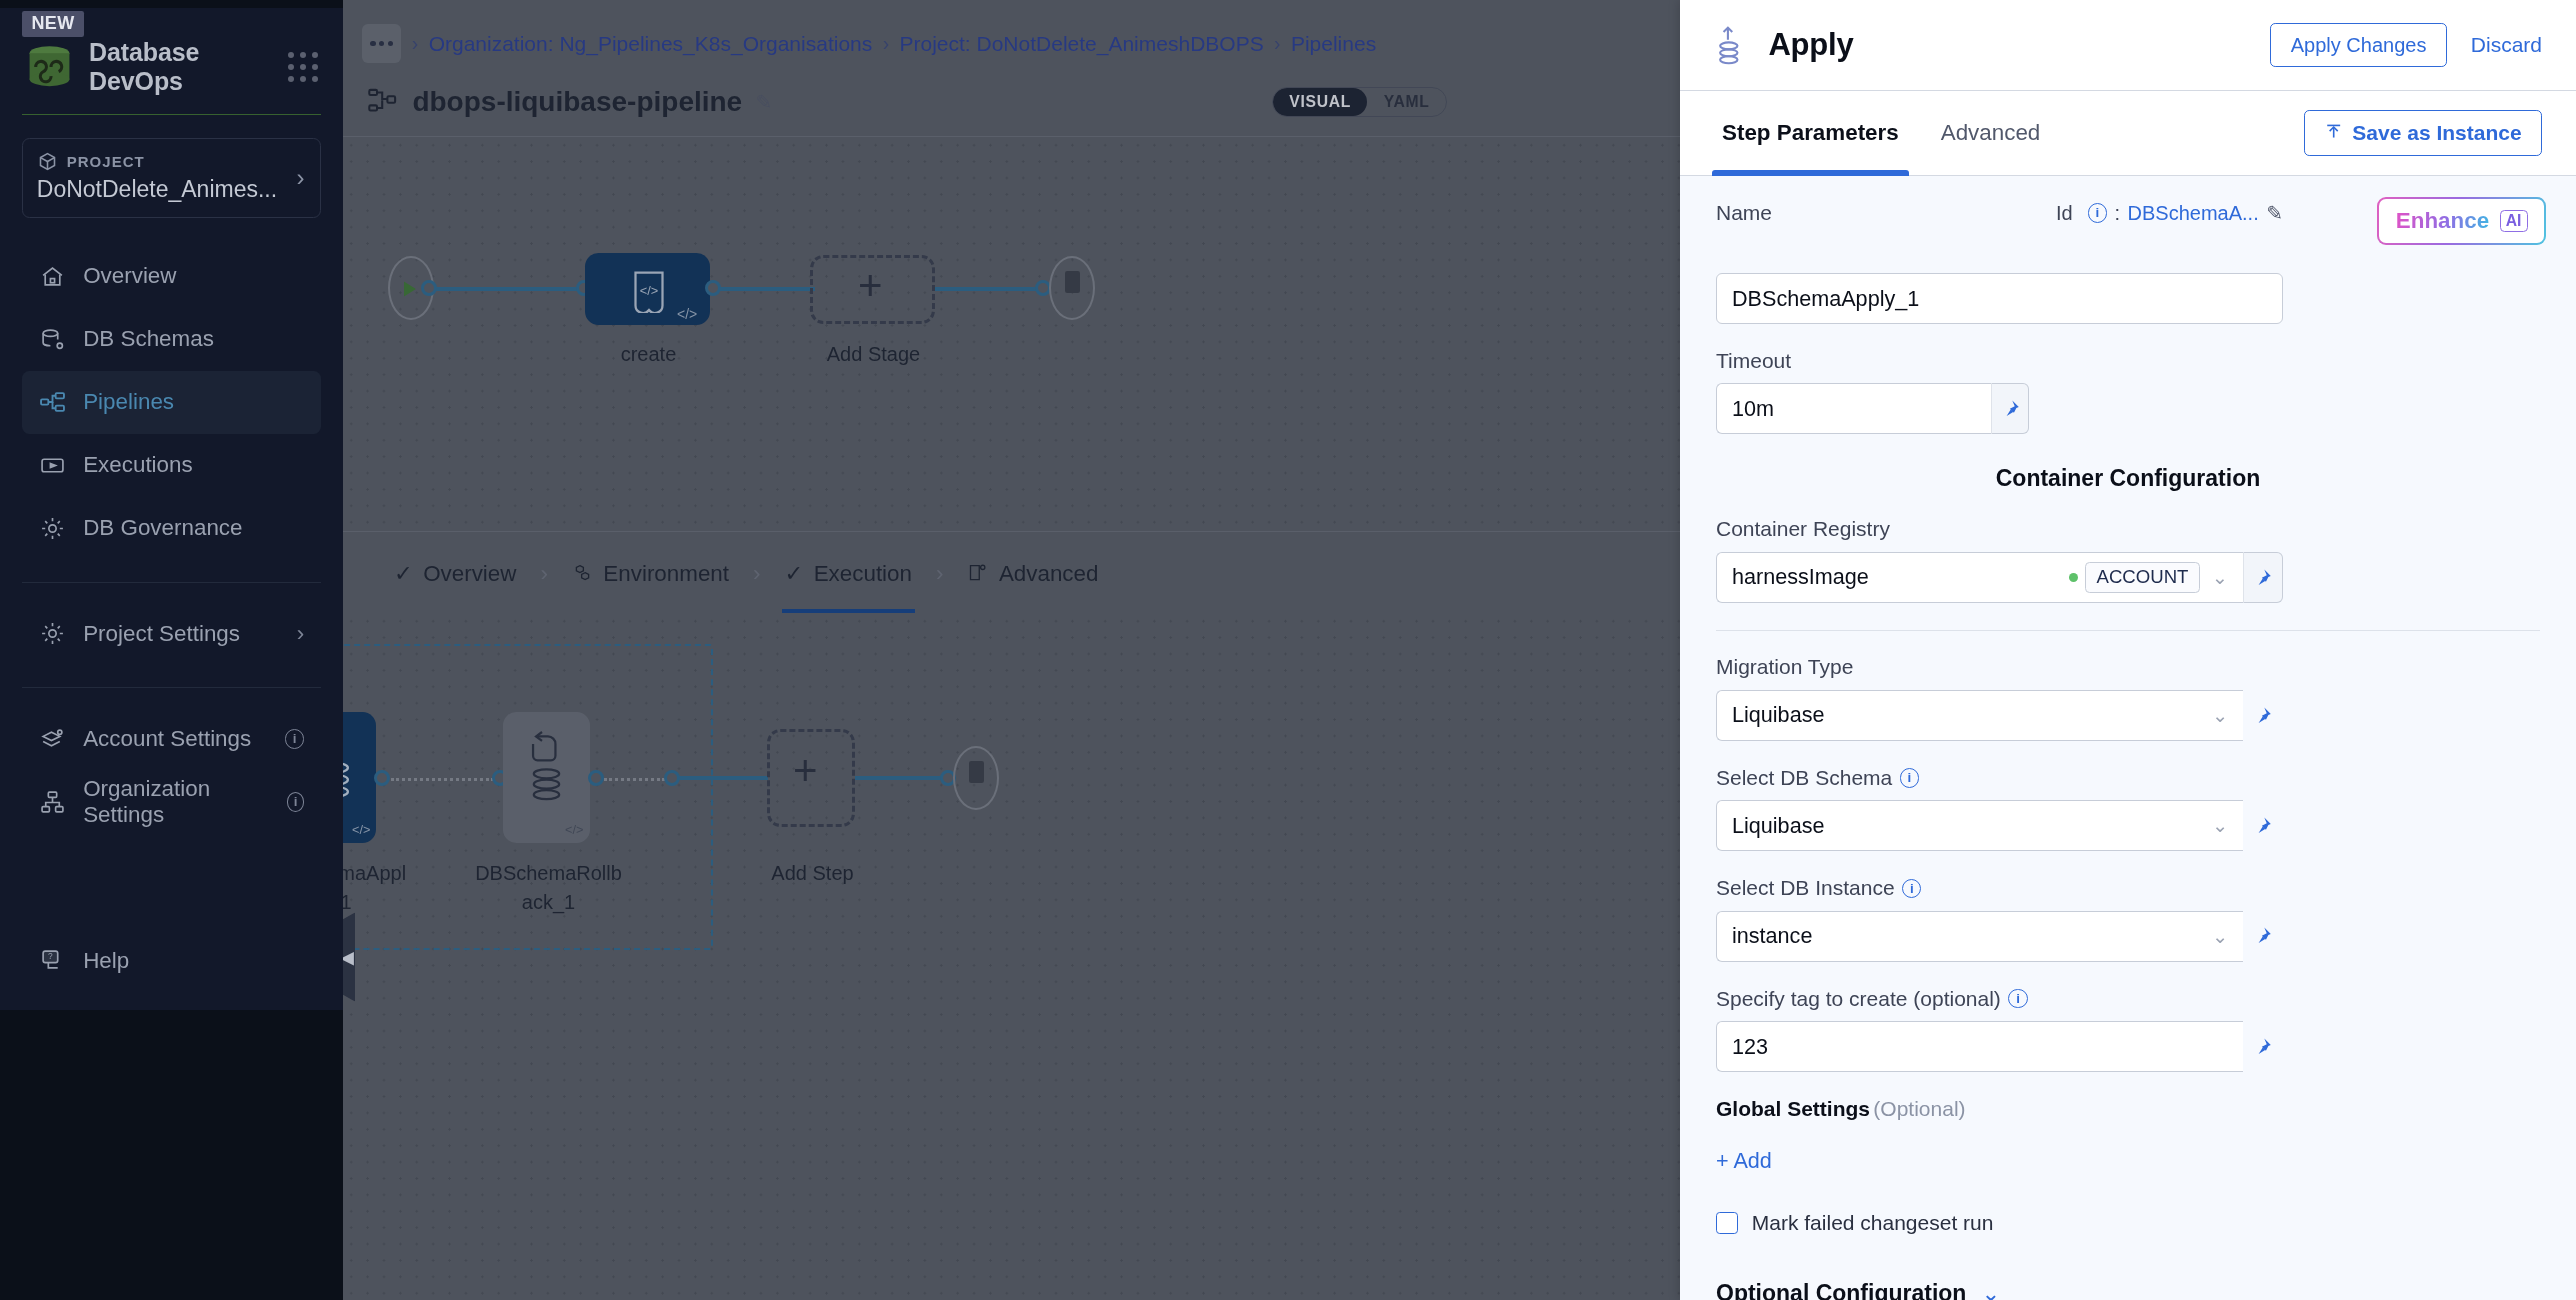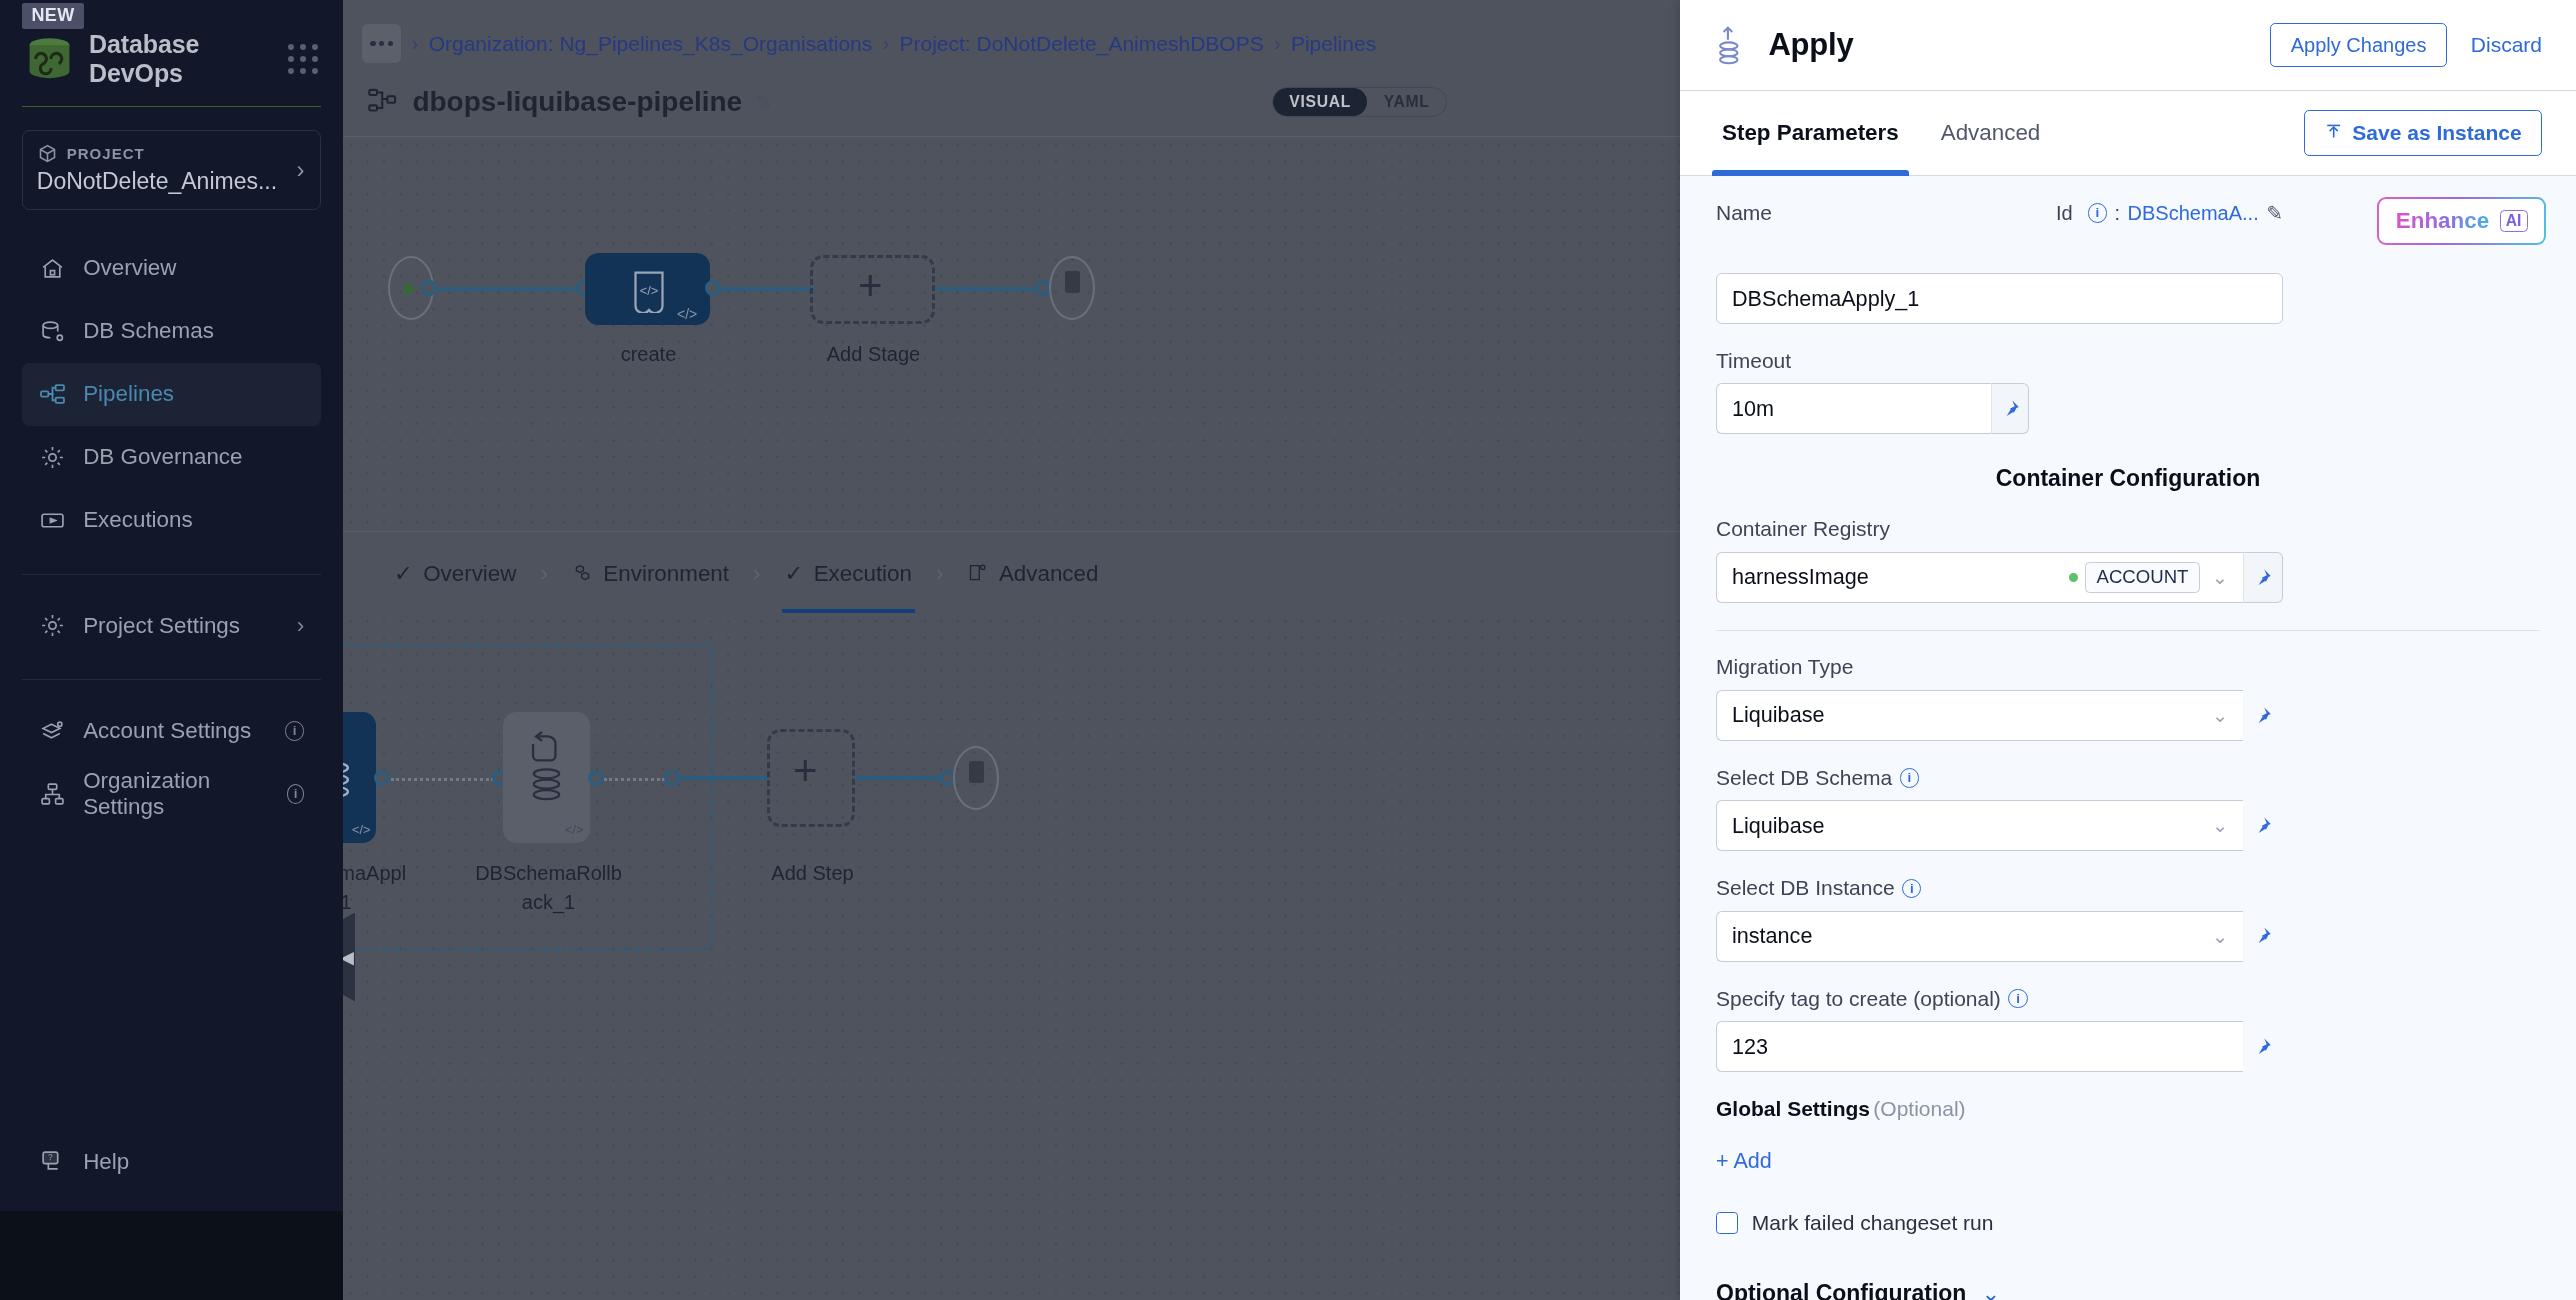--- a/index.html
+++ b/index.html
@@ -5,21 +5,21 @@
   * { box-sizing: border-box; margin: 0; padding: 0; }
   html, body {
     width: 2576px; height: 1301px;
     font-family: "Liberation Sans", sans-serif;
     overflow: hidden; background: #0b1019;
   }
   .app { position: relative; width: 2576px; height: 1301px; }
 
   
   .sidebar {
-    position: absolute; left: 0; top: 0; width: 343px; height: 1211px;
+    position: absolute; left: 0; top: 8px; width: 343px; height: 1002px;
     background: #12182a; display: flex; flex-direction: column;
   }
   .sb-brand { position: relative; padding: 19.4px 25px 0 25px; display: flex; align-items: center; gap: 15px; }
   .new-badge {
     position: absolute; left: 22.4px; top: 3px;
     background: #4b4f68; color: #e6e8f0; font-size: 18px; font-weight: 600;
     letter-spacing: 0.4px; padding: 2.2px 9px 3px 9px; border-radius: 2.2px;
   }
   .db-logo { width: 49px; height: 46px; margin-top: 10.4px; flex: 0 0 auto; }
   .brand-title { color: #b9bec9; font-size: 25px; font-weight: 700; margin-top: 10.4px; letter-spacing: -0.1px; }
@@ -284,34 +284,34 @@
             <rect x="15" y="15" width="8" height="5" rx="1"></rect>
               <path d="M8 11.5h4v-6h3"></path>
               <path d="M12 11.5v6h3"></path>
           </svg>
         </span>
         <span>Pipelines</span>
       </div>
       <div class="sb-item">
         <span class="ic">
           <svg width="25" height="25" viewBox="0 0 24 24" fill="none" stroke="#9aa1b0" stroke-width="1.6">
+            <rect x="2" y="6" width="20" height="12" rx="2"></rect>
+              <path d="M10 10l5 2-5 2z" fill="#9aa1b0"></path>
+          </svg>
+        </span>
+        <span>Executions</span>
+      </div>
+      <div class="sb-item">
+        <span class="ic">
+          <svg width="25" height="25" viewBox="0 0 24 24" fill="none" stroke="#9aa1b0" stroke-width="1.6">
             <circle cx="12" cy="12" r="3.5"></circle>
             <path d="M12 2v3M12 19v3M2 12h3M19 12h3M5 5l2 2M17 17l2 2M19 5l-2 2M7 17l-2 2"></path>
           </svg>
         </span>
         <span>DB Governance</span>
-      </div>
-      <div class="sb-item">
-        <span class="ic">
-          <svg width="25" height="25" viewBox="0 0 24 24" fill="none" stroke="#9aa1b0" stroke-width="1.6">
-            <rect x="2" y="6" width="20" height="12" rx="2"></rect>
-              <path d="M10 10l5 2-5 2z" fill="#9aa1b0"></path>
-          </svg>
-        </span>
-        <span>Executions</span>
       </div>
     </div>
 
     <div class="sb-divider"></div>
     <div style="margin-top:19.4px">
       <div class="sb-item">
         <span class="ic">
           <svg width="25" height="25" viewBox="0 0 24 24" fill="none" stroke="#9aa1b0" stroke-width="1.6">
             <circle cx="12" cy="12" r="3.5"></circle>
             <path d="M12 2v3M12 19v3M2 12h3M19 12h3M5 5l2 2M17 17l2 2M19 5l-2 2M7 17l-2 2"></path>

